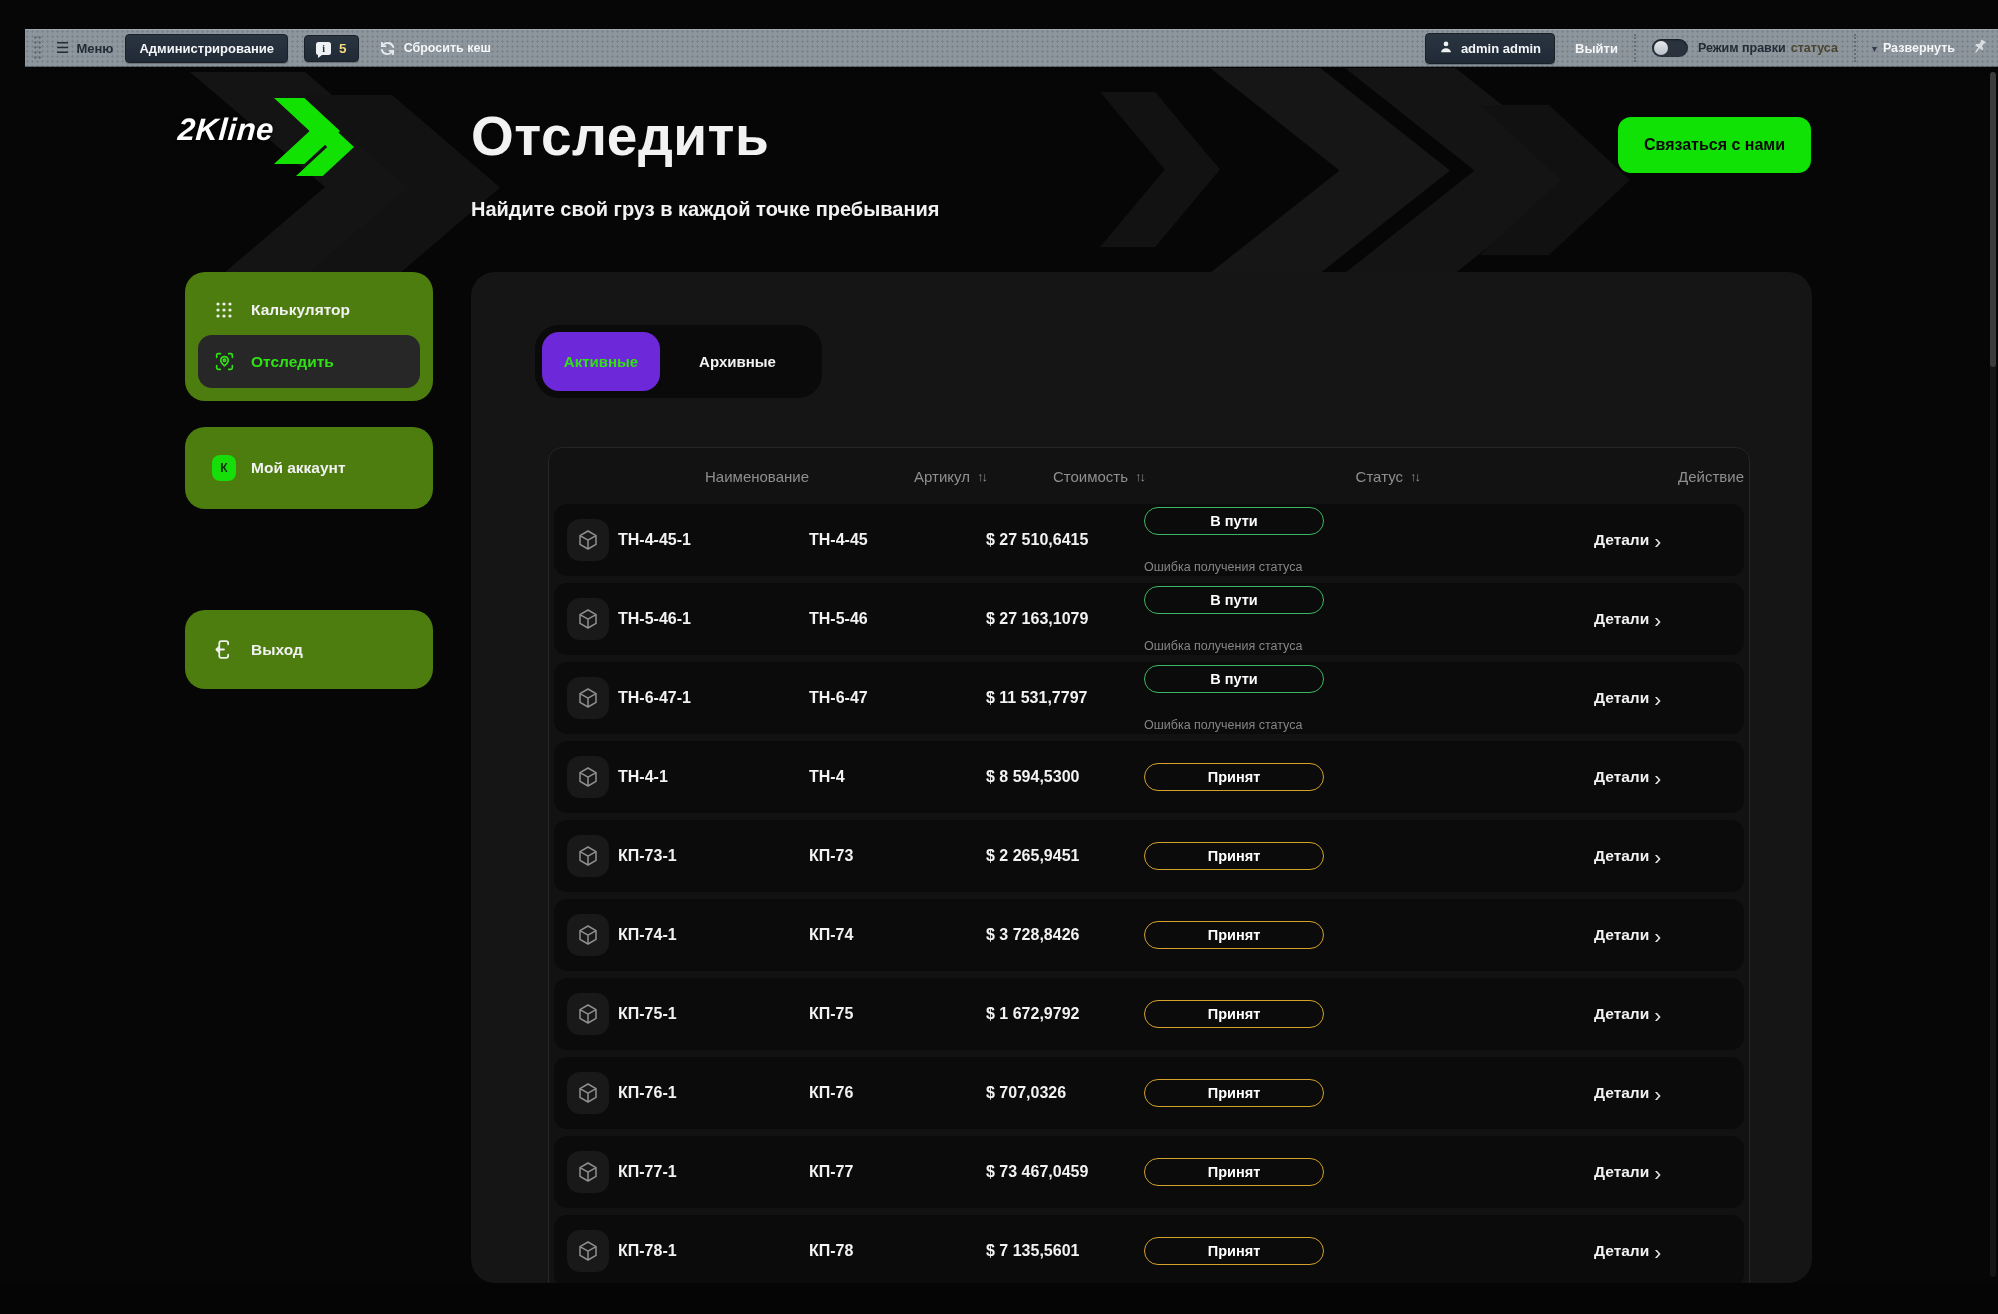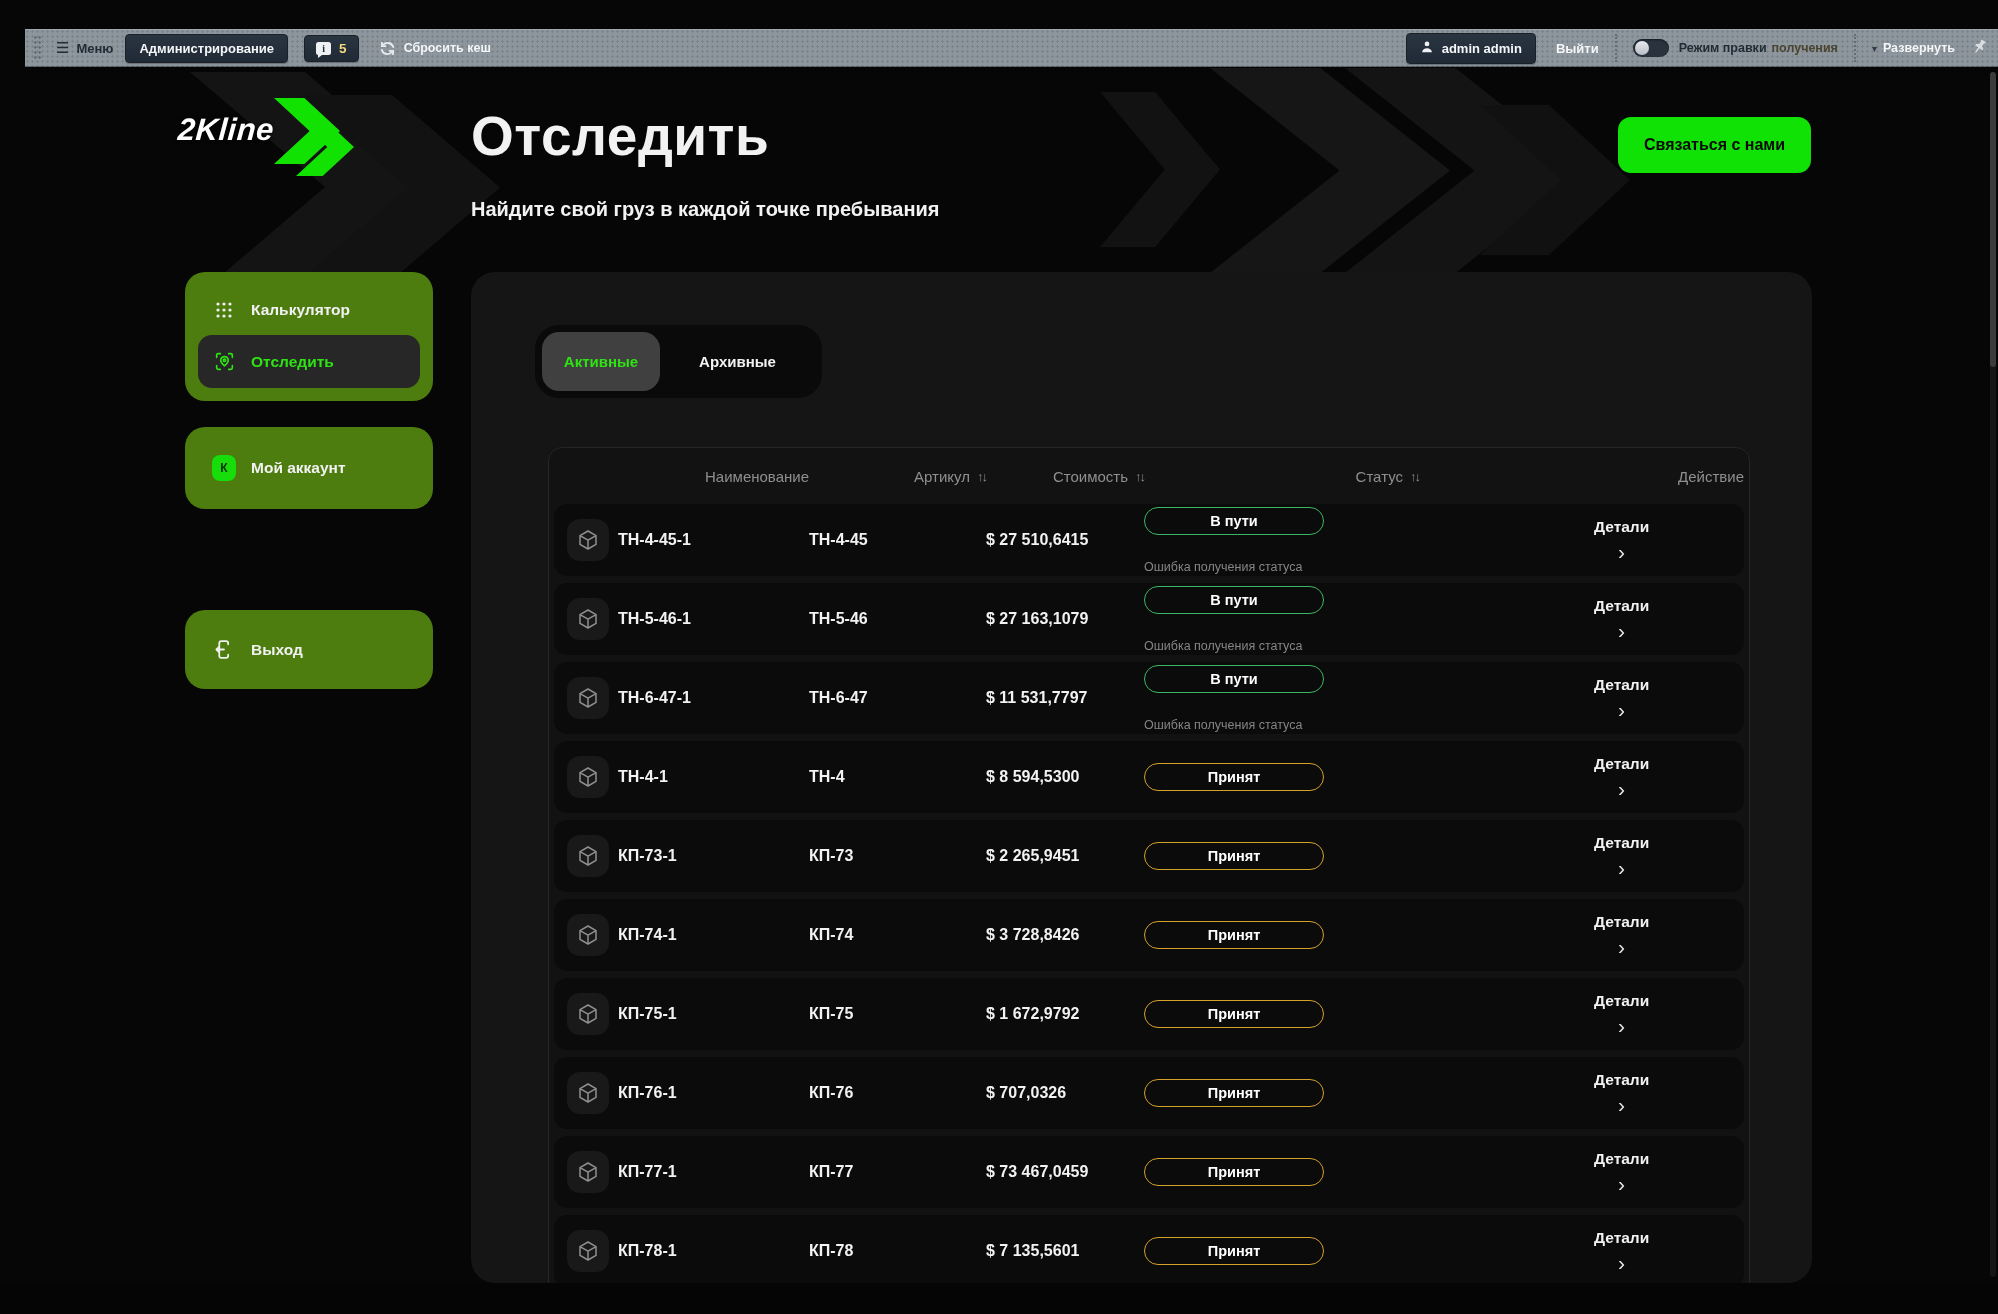--- a/index.html
+++ b/index.html
@@ -134,21 +134,21 @@
   .tabs {
     position:absolute; left:64px; top:53px; width:287px; height:73px;
     background:#0a0a0a; border-radius:24px; padding:7px;
     display:flex; align-items:stretch;
   }
   .tab {
     flex:1; display:flex; align-items:center; justify-content:center;
     font-size:15px; font-weight:700; border-radius:17px; cursor:pointer;
     color:#f2f2f2; background:transparent; border:none; font-family:inherit;
   }
-  .tab.active { background:#404040; color:#2fe213; flex:0 0 118px; }
+  .tab.active { background:#6d28d9; color:#2fe213; flex:0 0 118px; }
   .search-box {
     position:absolute; right:57px; top:61px; width:272px; height:57px;
     border:1px solid #3e3e3e; border-radius:14px; background:#131313;
     display:flex; align-items:center; padding:0 16px; gap:12px;
   }
   .search-box input {
     background:transparent; border:none; outline:none; width:100%;
     font-family:inherit; font-size:15px; color:#e5e5e5;
   }
   .search-box input::placeholder { color:#8a8a8a; }
@@ -188,21 +188,21 @@
     font-size:14.5px; font-weight:700; color:#fff;
     border:1.5px solid transparent;
   }
   .badge--green { border-color:#3cb564; }
   .badge--yellow { border-color:#d4a12c; }
   .status-err { font-size:12.5px; color:#858585; margin-top:5px; }
   .c-action { display:flex; }
   .details {
     background:transparent; border:none; color:#f2f2f2; cursor:pointer;
     font-family:inherit; font-size:15.5px; font-weight:700;
-    display:flex; align-items:center; gap:5px; margin-left:175px;flex-direction:column;
+    display:flex; align-items:center; gap:5px; margin-left:175px;
   }
   .chev-r { font-size:21px; font-weight:400; line-height:1; color:#e8e8e8; }
   
   .footer-strip { position:absolute; left:0; bottom:0; width:100%; height:31px; background:#050505; z-index:5; }
   .scrollbar { position:absolute; right:2px; top:72px; width:6px; height:1205px; background:#151515; border-radius:3px; z-index:40; }
   .scrollbar .thumb { width:6px; height:295px; background:#3b3b3b; border-radius:3px; }
 </style>
 </head>
 <body>
 
@@ -244,21 +244,21 @@
           </svg>
       </span>
       <span>admin admin</span>
     </button>
     <span class="tb-text-light logout-label">Выйти</span>
     <div class="tb-sep"></div>
     <div class="toggle">
         <div class="knob"></div>
       </div>
     <span class="editmode-label">Режим правки</span>
-    <span class="editmode-state">получения</span>
+    <span class="editmode-state">статуса</span>
     <div class="tb-sep"></div>
     <span class="caret">▾</span>
     <span class="expand-label">Развернуть</span>
     <span class="pin-icon">
       <svg width="15" height="15" viewBox="0 0 16 16" fill="#d9dde0">
         <path d="M6 0h5v1.6l-1 .5v3.6l2.8 1.9V9.3H9V14l-.8 2-.8-2V9.3H3.5V7.6L6.3 5.7V2.1l-1-.5z"></path>
       </svg>
     </span>
   </div>
 </div>

